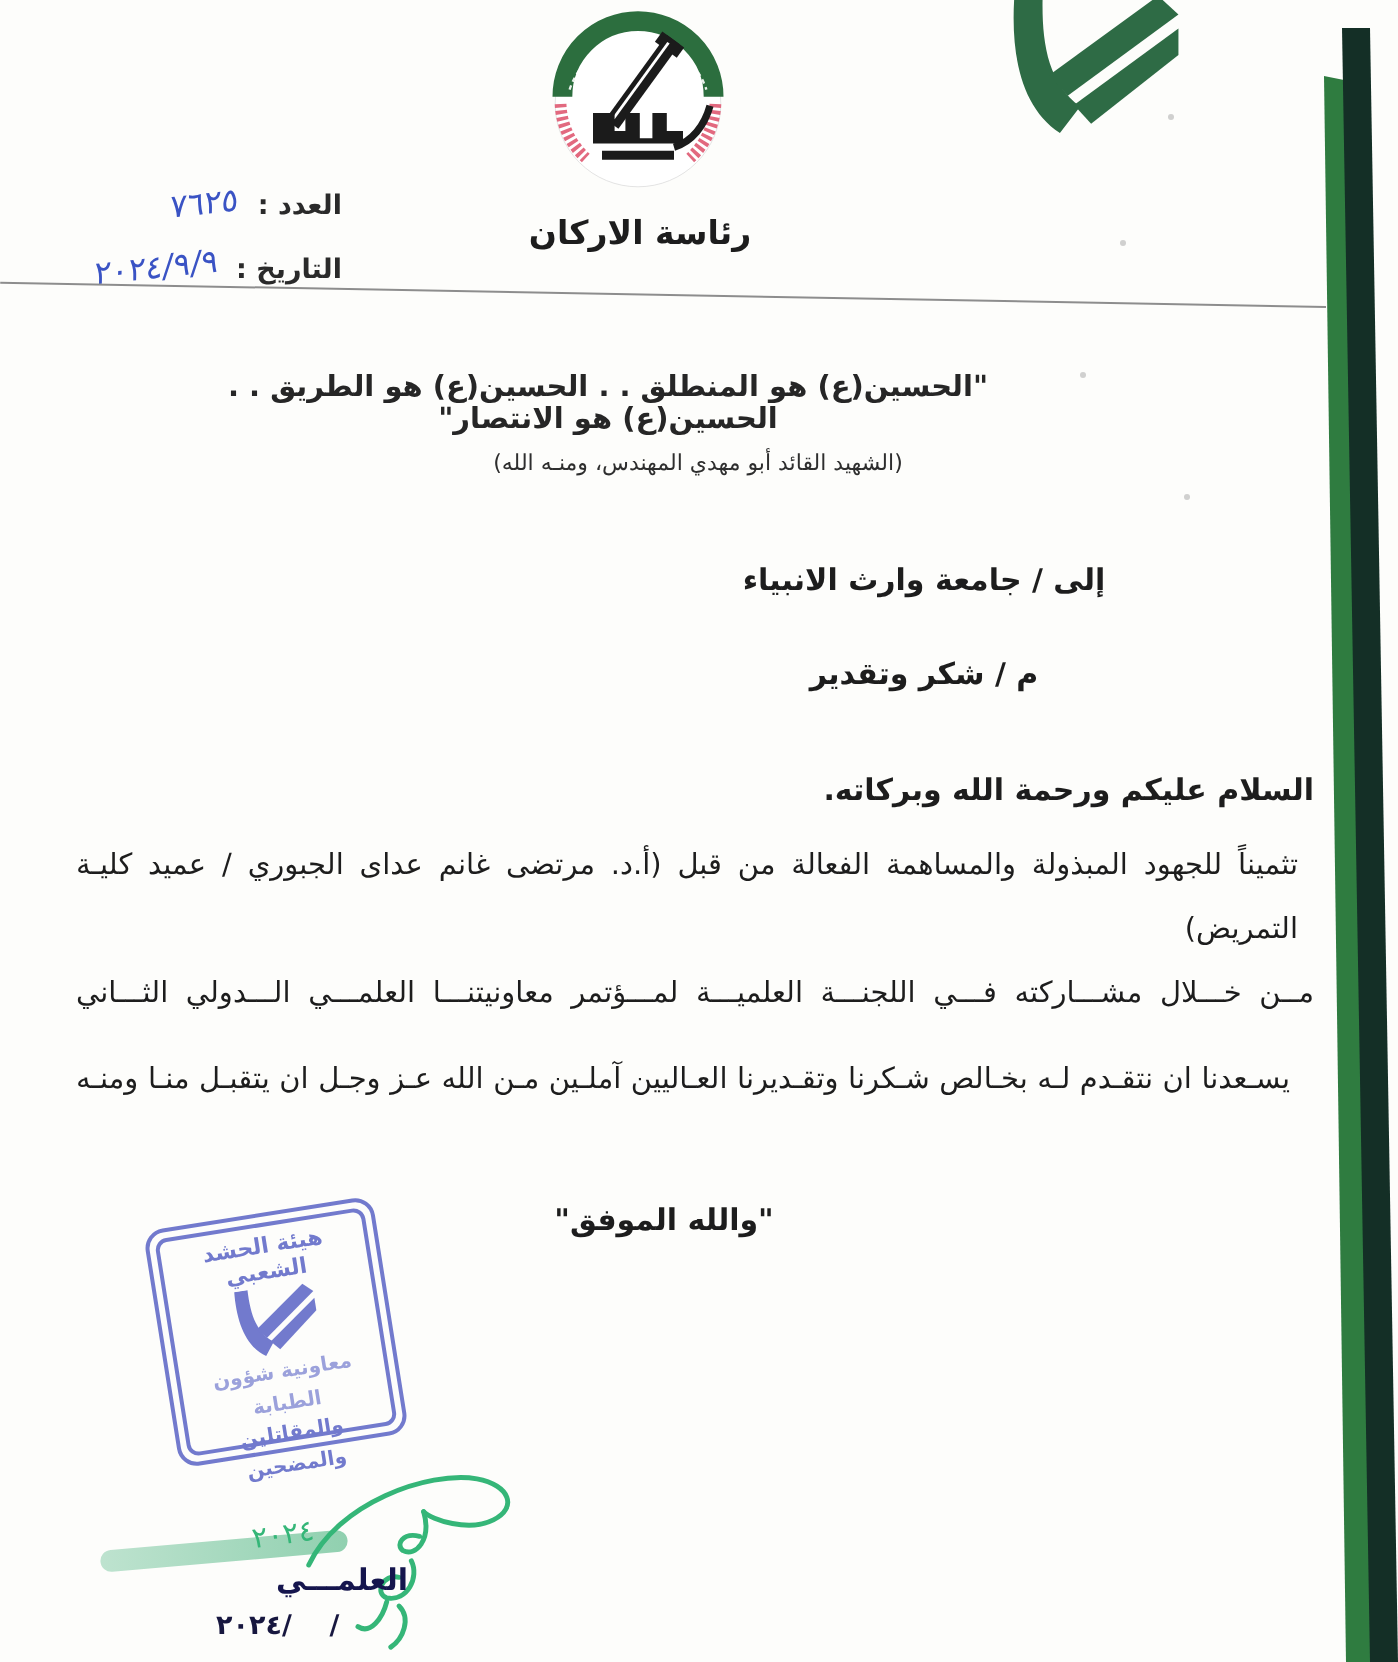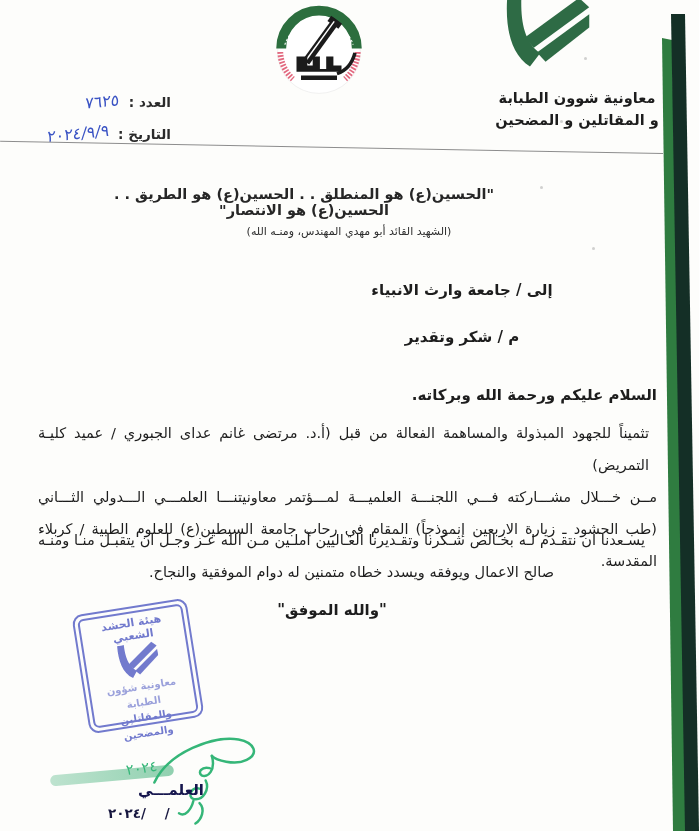--- a/index.html
+++ b/index.html
@@ -105,54 +105,47 @@
     <path d="M93,50 A42,42 0 0 1 79,80" fill="none" stroke="#e2697f" stroke-width="6.5" stroke-dasharray="2 1.6"></path>
     <g transform="rotate(36 50 42)">
       <rect x="45" y="8" width="9" height="58" fill="#1b1b1b"></rect>
       <rect x="42" y="8" width="15" height="7" fill="#1b1b1b"></rect>
       <rect x="47.6" y="11" width="1.6" height="52" fill="#ffffff"></rect>
     </g>
     <path d="M25,55 h12 v10 h6 v-10 h8 v14 h7 v-14 h8 v10 h9 v7 h-50 Z" fill="#1b1b1b"></path>
     <path d="M30,76 h40 v5 h-40 Z" fill="#1b1b1b"></path>
     <path d="M70,74 C80,71 87,62 90,51" fill="none" stroke="#1b1b1b" stroke-width="4"></path>
   </svg>
+  <div class="center-title">رئاسة الاركان</div>
 
   <svg class="org-logo" viewBox="0 0 118 96">
     <use href="#hashd-mark" fill="#2e6b45"></use>
   </svg>
-  <div class="org-text">
-    <div>معاونية شوون الطبابة</div>
-    <div>و المقاتلين و المضحين</div>
-  </div>
 
   <div class="sep-line"></div>
 
   <div class="quote">
     <div class="quote-main">"الحسين(ع) هو المنطلق . . الحسين(ع) هو الطريق . . الحسين(ع) هو الانتصار"</div>
     <div class="quote-attr">(الشهيد القائد أبو مهدي المهندس، ومنـه الله)</div>
   </div>
 
   <div class="to-line">إلى / جامعة وارث الانبياء</div>
   <div class="subject-line">م / شكر وتقدير</div>
 
   <div class="salam">السلام عليكم ورحمة الله وبركاته.</div>
 
   <div class="body-block p1">
     <div class="jline ind1">
       <span>تثميناً للجهود المبذولة والمساهمة الفعالة من قبل </span><span class="bold">(أ.د. مرتضى غانم عداى الجبوري / عميد كليـة التمريض)</span>
     </div>
     <div class="jline">مــن خـــلال مشـــاركته فـــي اللجنـــة العلميـــة لمـــؤتمر معاونيتنـــا العلمـــي الـــدولي الثـــاني</div>
-    <div class="jline">
-      <span class="bold">(طب الحشود ـ زيارة الاربعين إنموذجاً)</span><span> المقام في رحاب جامعة السبطين(ع) للعلوم الطبية / كربلاء المقدسة.</span>
-    </div>
   </div>
 
   <div class="body-block p2">
     <div class="jline ind2">يسـعدنا ان نتقـدم لـه بخـالص شـكرنا وتقـديرنا العـاليين آملـين مـن الله عـز وجـل ان يتقبـل منـا ومنـه</div>
-    <div class="p2-last">صالح الاعمال ويوفقه ويسدد خطاه متمنين له دوام الموفقية والنجاح.</div>
   </div>
 
   <div class="closing">"والله الموفق"</div>
 
   <div class="stamp">
     <div class="stamp-outer">
       <div class="stamp-inner">
         <div class="stamp-top">هيئة الحشد الشعبي</div>
         <svg class="stamp-logo" viewBox="0 0 118 96" width="44" height="36">
           <use href="#hashd-mark" fill="currentColor"></use>

